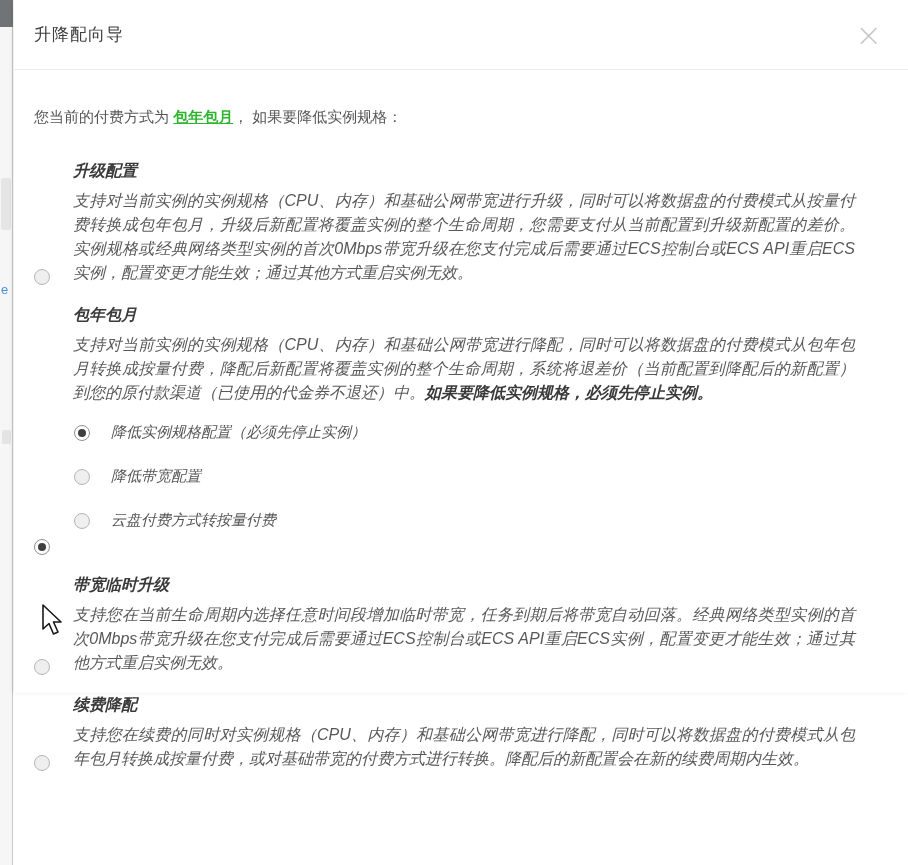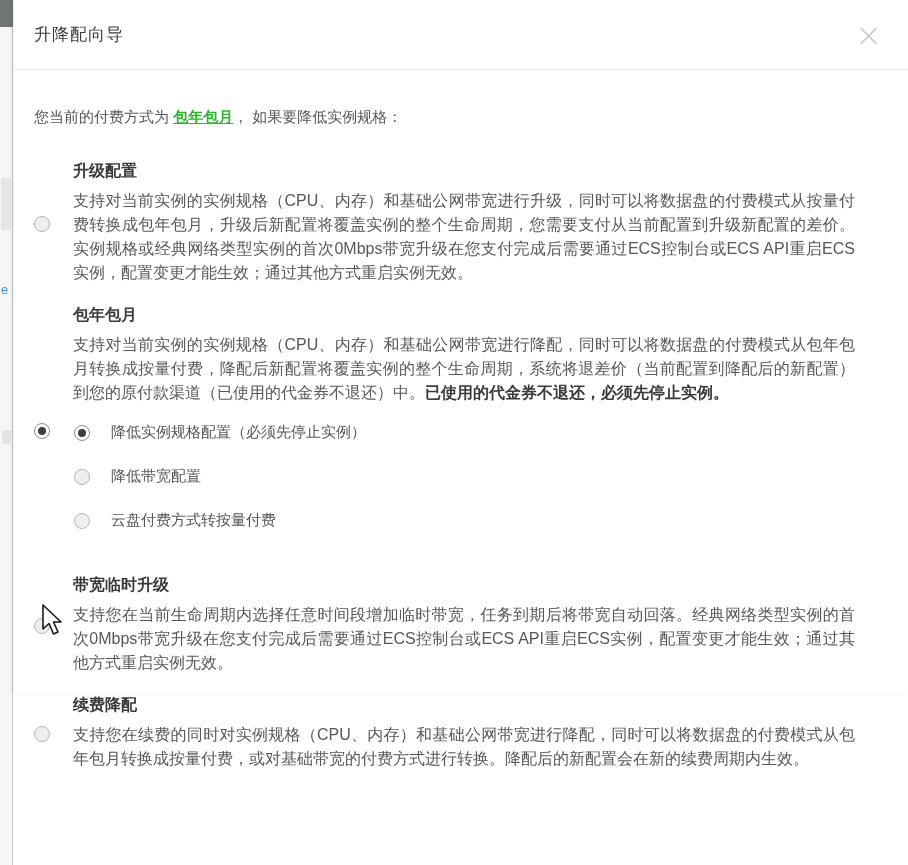--- a/index.html
+++ b/index.html
@@ -44,21 +44,21 @@
     font-size:32px; line-height:30px; color:#c9c9c9; cursor:pointer;
     font-weight:300; user-select:none; font-family:"DejaVu Sans",sans-serif;
   }
 
   .dialog-content { padding:38px 28px 0 20px; }
 
   .intro { font-size:15px; color:#565656; margin-bottom:34px; }
   .intro .green { font-weight:bold;text-decoration:underline; }
 
   
-  .option { display:flex; align-items:center; margin-bottom:20px; }
+  .option { display:flex; align-items:flex-end; margin-bottom:20px;font-style:italic; }
   .radio {
     flex:0 0 auto; width:16px; height:16px; border-radius:50%;
     border:1px solid #b5b5b5; background:#efefef; margin-top:2px;
     position:relative; cursor:pointer;
   }
   .radio.checked { background:#ffffff; border-color:#8f8f8f; }
   .radio.checked::after {
     content:""; position:absolute; left:3px; top:3px; width:8px; height:8px;
     border-radius:50%; background:#3f3f3f;
   }
@@ -111,21 +111,21 @@
       <div class="option-content">
         <div class="option-label">升级配置</div>
         <div class="option-desc">支持对当前实例的实例规格（CPU、内存）和基础公网带宽进行升级，同时可以将数据盘的付费模式从按量付费转换成包年包月，升级后新配置将覆盖实例的整个生命周期，您需要支付从当前配置到升级新配置的差价。实例规格或经典网络类型实例的首次0Mbps带宽升级在您支付完成后需要通过ECS控制台或ECS API重启ECS实例，配置变更才能生效；通过其他方式重启实例无效。</div>
       </div>
     </div>
 
     <div class="option">
       <span class="radio checked"></span>
       <div class="option-content">
         <div class="option-label">包年包月</div>
-        <div class="option-desc"><span>支持对当前实例的实例规格（CPU、内存）和基础公网带宽进行降配，同时可以将数据盘的付费模式从包年包月转换成按量付费，降配后新配置将覆盖实例的整个生命周期，系统将退差价（当前配置到降配后的新配置）到您的原付款渠道（已使用的代金券不退还）中。</span><b>已使用的代金券不退还，必须先停止实例。</b></div>
+        <div class="option-desc"><span>支持对当前实例的实例规格（CPU、内存）和基础公网带宽进行降配，同时可以将数据盘的付费模式从包年包月转换成按量付费，降配后新配置将覆盖实例的整个生命周期，系统将退差价（当前配置到降配后的新配置）到您的原付款渠道（已使用的代金券不退还）中。</span><b>如果要降低实例规格，必须先停止实例。</b></div>
 
         <div class="sub-options">
           <div class="sub-option">
             <span class="radio checked"></span>
             <span class="sub-label">降低实例规格配置（必须先停止实例）</span>
           </div>
           <div class="sub-option">
             <span class="radio"></span>
             <span class="sub-label">降低带宽配置</span>
           </div>

